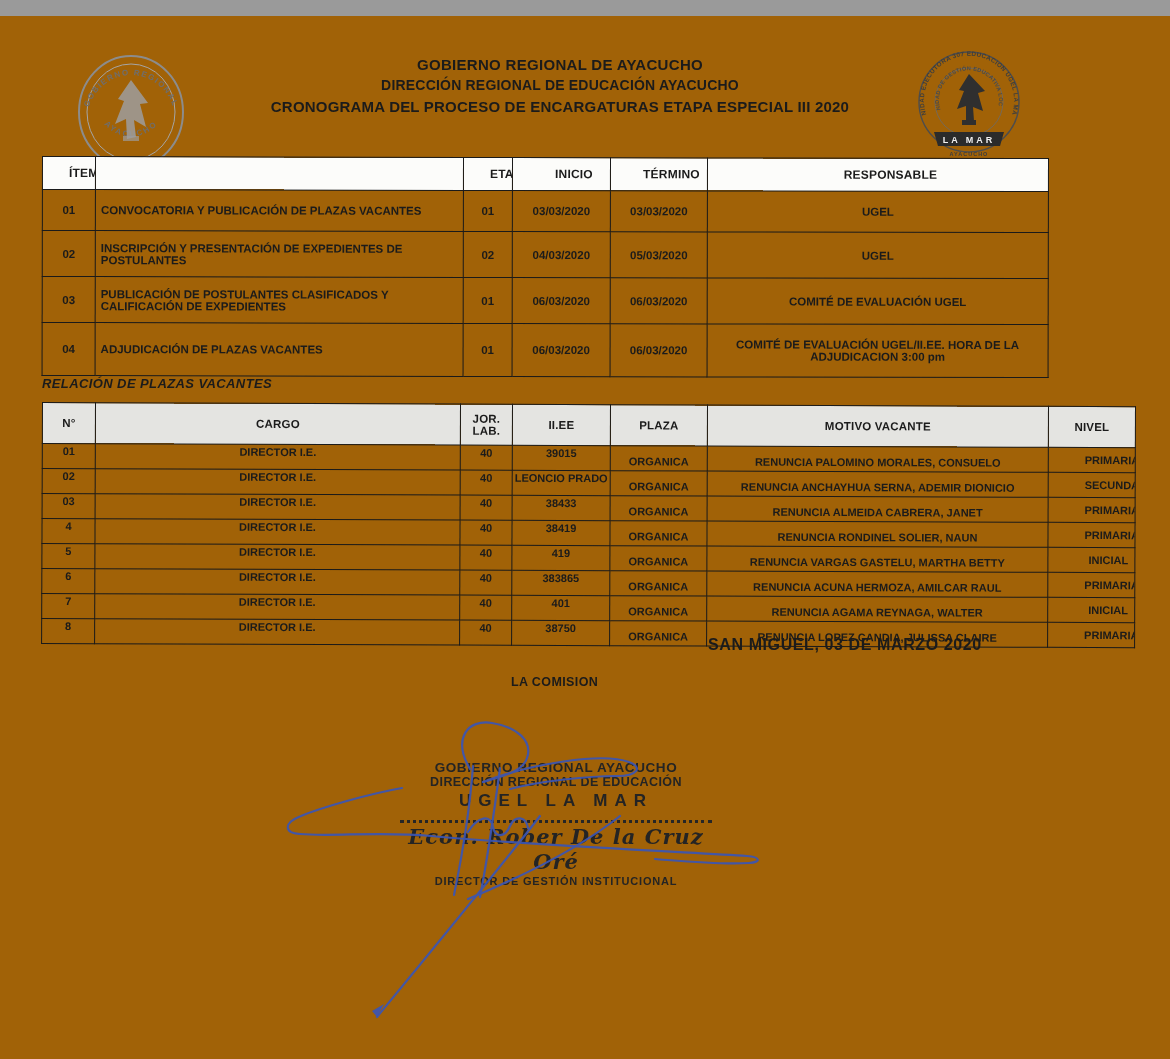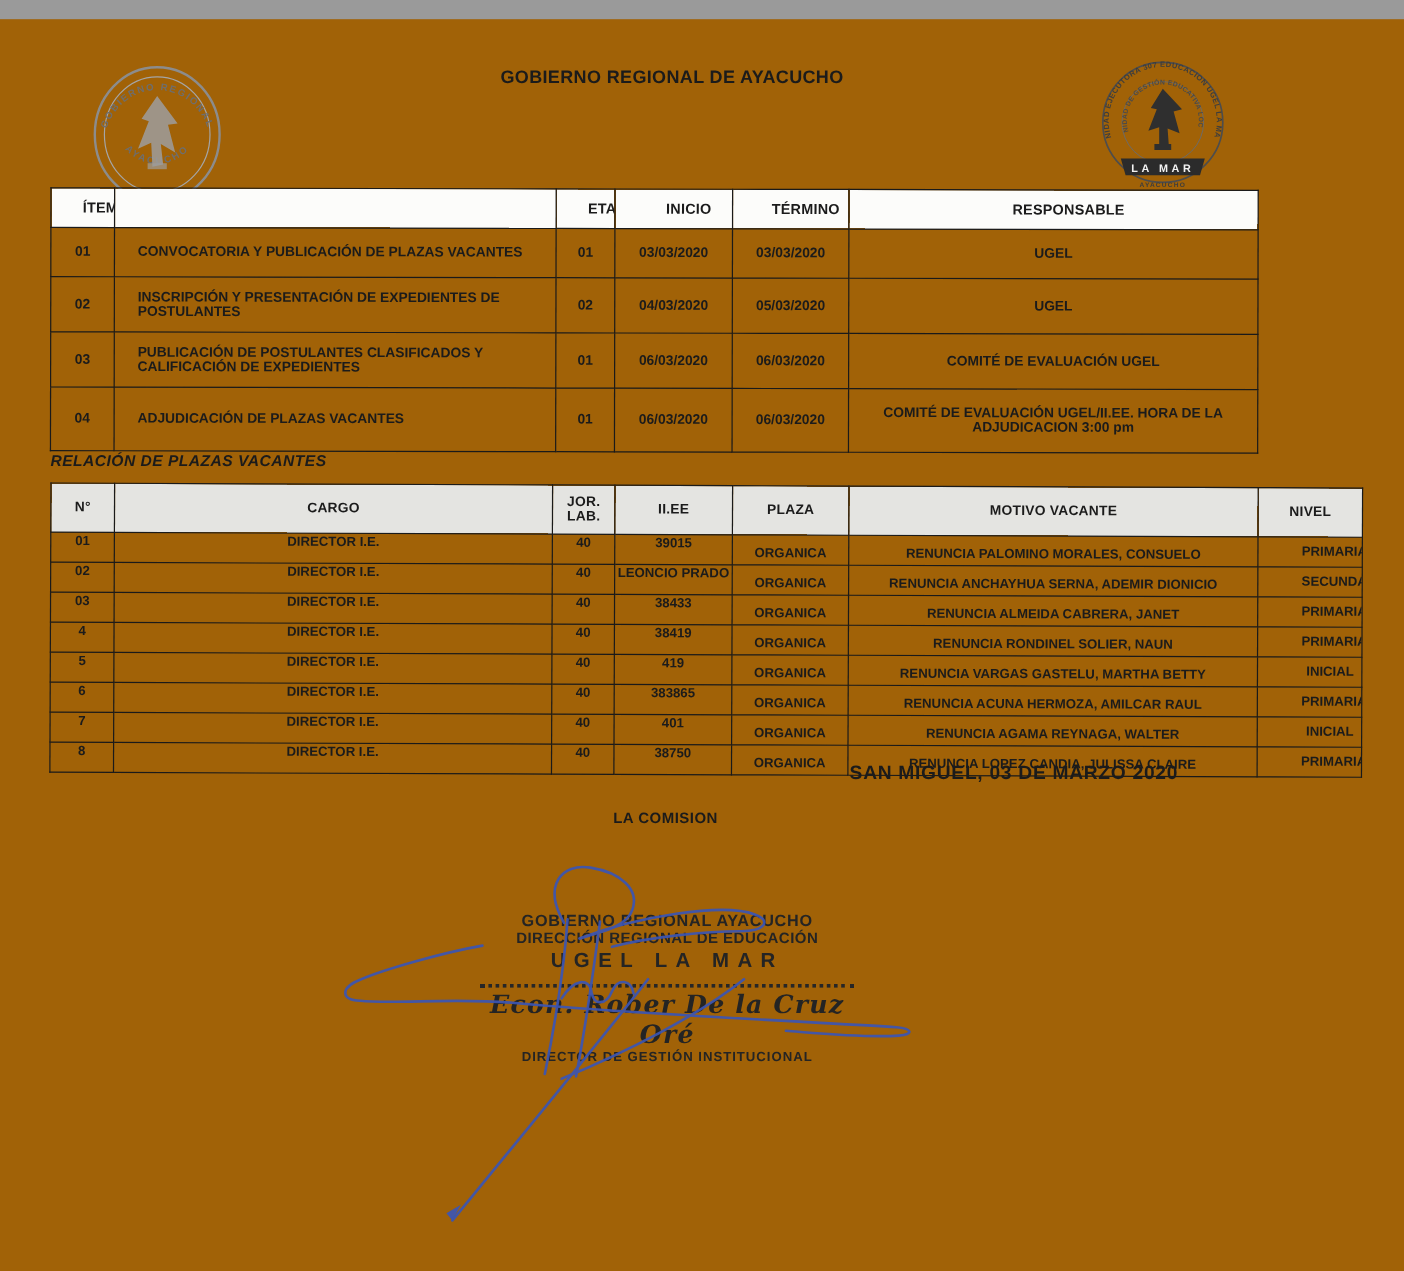--- a/index.html
+++ b/index.html
@@ -16,21 +16,21 @@
   .hdr .h4{font-size:14.5px;font-weight:bold;letter-spacing:.2px;}
   .seal{position:absolute;}
   .seal-left{left:73px;top:36px;}
   .seal-right{left:906px;top:28px;}
   
   table{border-collapse:collapse;table-layout:fixed;position:absolute;}
   th,td{border:1.5px solid #1a1a1a;overflow:hidden;}
   .t1{left:42px;top:140px;width:1006px;transform:rotate(0.12deg);transform-origin:left top;}
   .t1 th{height:30px;font-size:12px;font-weight:bold;text-align:center;background:#fcfcfa;letter-spacing:.2px;padding-left:26px;}
   .t1 td{font-size:11.5px;font-weight:bold;text-align:center;padding:1px 3px;}
-  .t1 td.act{text-align:left;padding-left:19px;}
+  .t1 td.act{text-align:left;padding-left:5px;}
   .t1 tr.r1 td{height:38px;}
   .t1 tr.r2 td{height:43px;}
   .t1 tr.r3 td{height:43px;}
   .t1 tr.r4 td{height:50px;}
   .t1 td.resp{padding:0 24px;}
   .t2{left:42px;top:386px;width:1093px;transform:rotate(0.22deg);transform-origin:left top;}
   .t2 th{height:38px;font-size:11.5px;font-weight:bold;text-align:center;background:#e4e4e1;letter-spacing:.2px;}
   .t2 td{height:21px;font-size:11px;font-weight:bold;text-align:center;vertical-align:top;padding:1px 2px;line-height:13px;}
   .t2 td.low{vertical-align:bottom;padding-bottom:2px;}
   .t2 td.mid{vertical-align:middle;padding-left:36px;}
@@ -50,20 +50,22 @@
   .stamp .title{font-size:11px;font-weight:bold;letter-spacing:.8px;margin-top:1px;}
   .sig{position:absolute;left:0;top:0;pointer-events:none;}
 </style>
 </head>
 <body>
 
 <div class="page">
 
   <div class="hdr">
     <div class="h1">GOBIERNO REGIONAL DE AYACUCHO</div>
+    <div class="h2">DIRECCIÓN REGIONAL DE EDUCACIÓN AYACUCHO</div>
+    <div class="h3">CRONOGRAMA DEL PROCESO DE ENCARGATURAS  ETAPA ESPECIAL III  2020</div>
   </div>
 
   <svg class="seal seal-left" width="116" height="120" viewBox="0 0 116 120">
     <ellipse cx="58" cy="60" rx="52" ry="56" fill="none" stroke="#8c8c8c" stroke-width="2"></ellipse>
     <ellipse cx="58" cy="60" rx="44" ry="48" fill="none" stroke="#a5a5a5" stroke-width="1"></ellipse>
     <path id="lsTop" d="M 13 72 A 45 49 0 0 1 103 72" fill="none"></path>
     <path id="lsBot" d="M 22 56 A 38 42 0 0 0 94 56" fill="none"></path>
     <text font-size="8" font-weight="bold" fill="#6e6e6e" letter-spacing="1.5">
       <textPath href="#lsTop" startOffset="50%" text-anchor="middle">GOBIERNO REGIONAL</textPath>
     </text>

